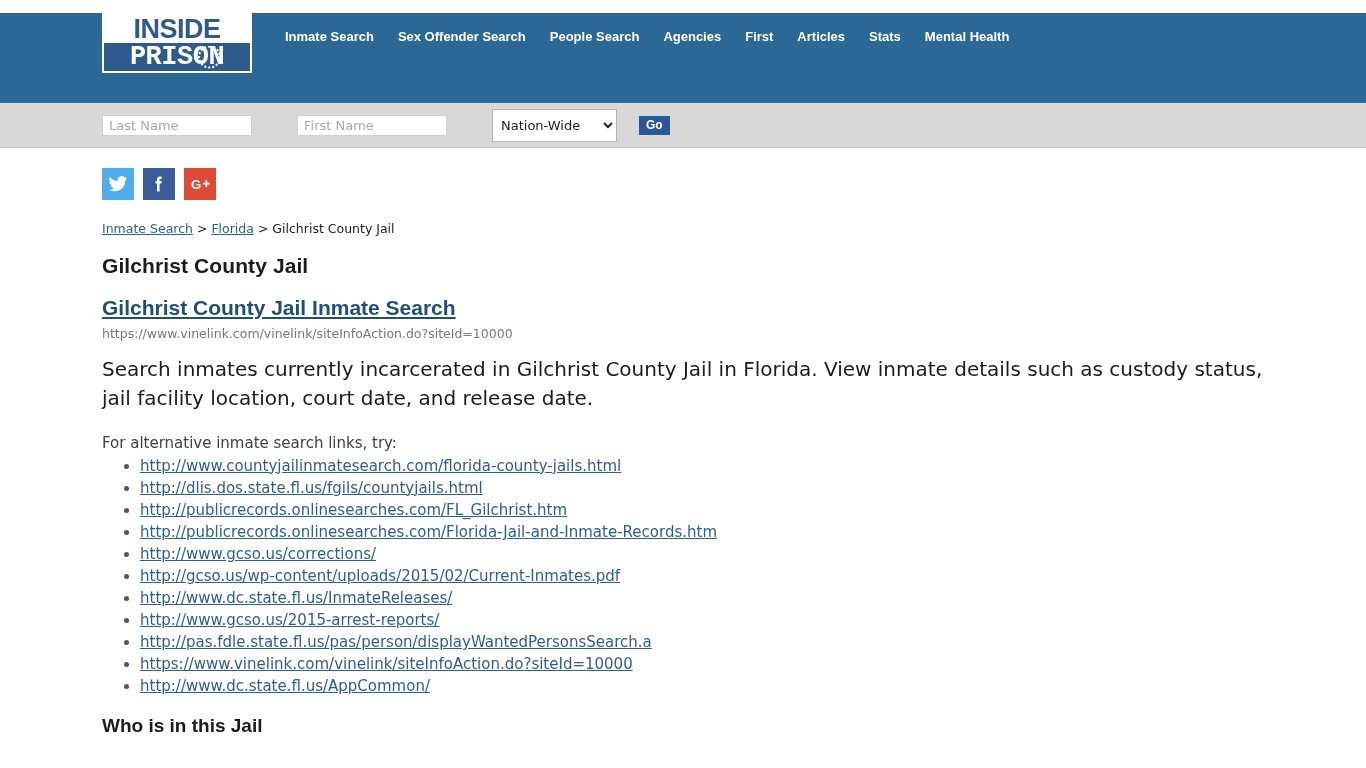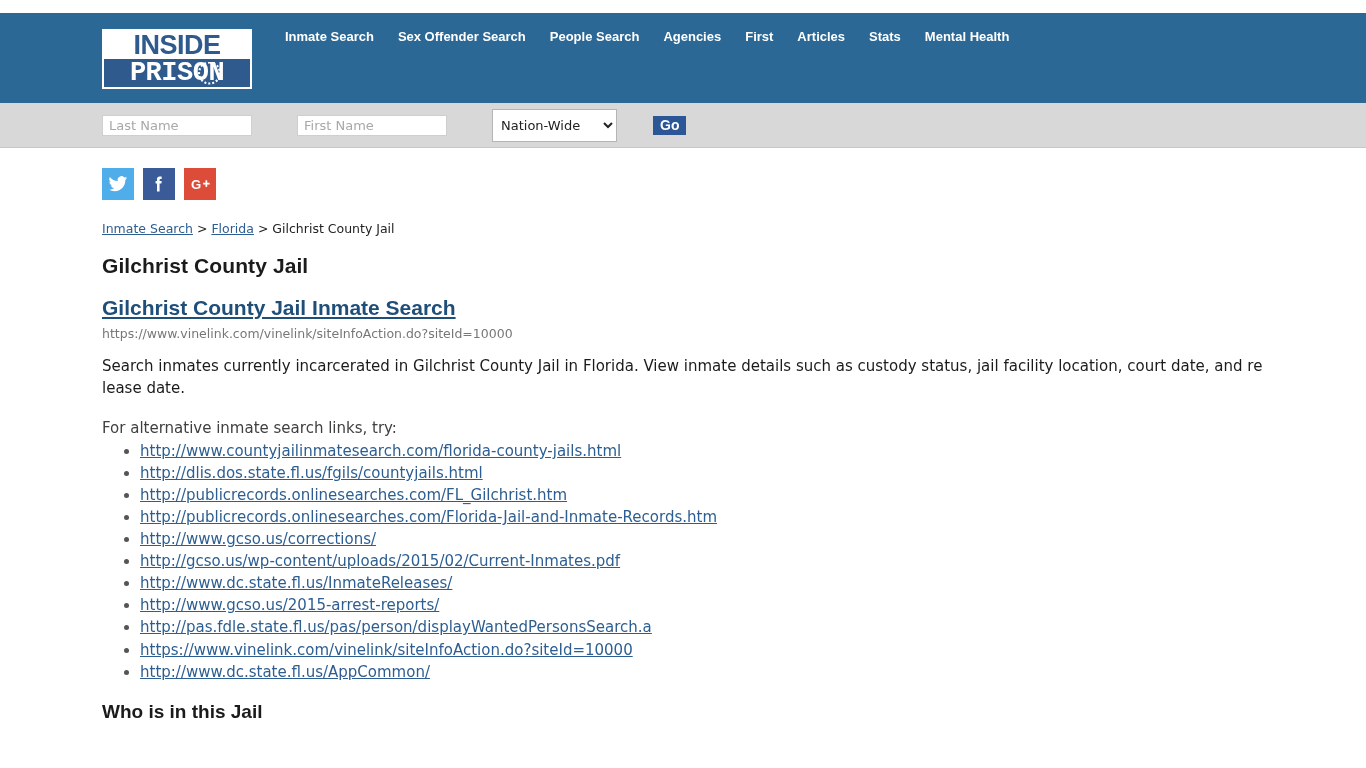--- a/index.html
+++ b/index.html
@@ -25,21 +25,21 @@
   .header-band {
     height: 90px;
     background: #2b6895;
     display: flex;
     align-items: flex-start;
   }
   .logo {
     width: 150px;
     height: 60px;
     margin-left: 102px;
-    margin-top: 16px;
+    margin-top: 0;
     background: #ffffff;
     border: 2px solid #ffffff;
     box-sizing: border-box;
     display: flex;
     flex-direction: column;
     overflow: hidden;
   }
   .logo-top {
     flex: 1;
     background: #ffffff;
@@ -131,25 +131,25 @@
     height: 33px;
     border: 1px solid #b5b5b5;
     background: #ffffff;
     font-family: "DejaVu Sans", sans-serif;
     font-size: 13px;
     color: #222;
     padding-left: 4px;
     box-sizing: border-box;
   }
   .go-btn {
-    margin-left: 20px;
+    margin-left: 6px;
     background: #2b5797;
     color: #ffffff;
     font-family: "Liberation Sans", sans-serif;
-    font-size: 14px;
+    font-size: 12px;
     font-weight: 700;
     border: none;
     height: 19px;
     padding: 0 7px;
     cursor: pointer;
     text-align: right;
   }
 
   
   .content {
@@ -219,21 +219,21 @@
 
   .url-line {
     font-family: "DejaVu Sans", sans-serif;
     font-size: 12.5px;
     color: #777777;
     margin: 0 0 14px 0;
   }
 
   p.desc {
     font-family: "DejaVu Sans", sans-serif;
-    font-size: 15px;
+    font-size: 20px;
     color: #1b1b1b;
     margin: 0 0 20px 0;
     line-height: 1.47;
     width: 1162px;
     word-break: break-all;
   }
 
   p.alt-intro {
     font-family: "DejaVu Sans", sans-serif;
     font-size: 15px;

